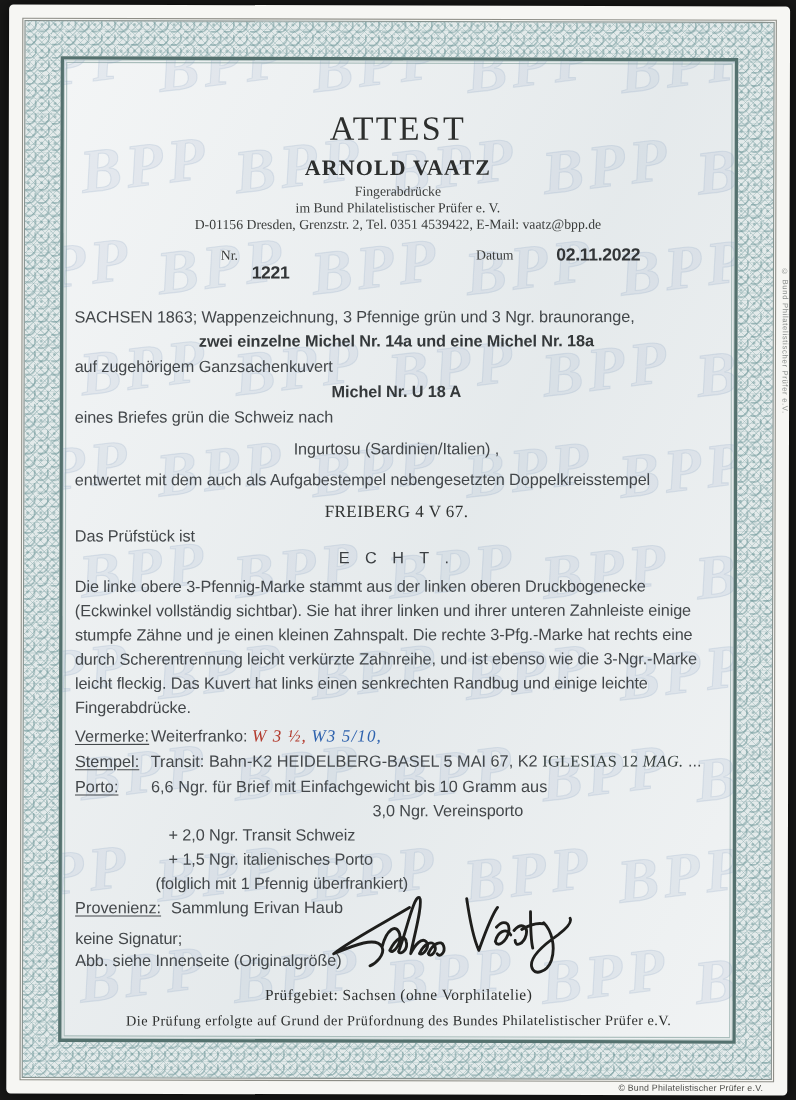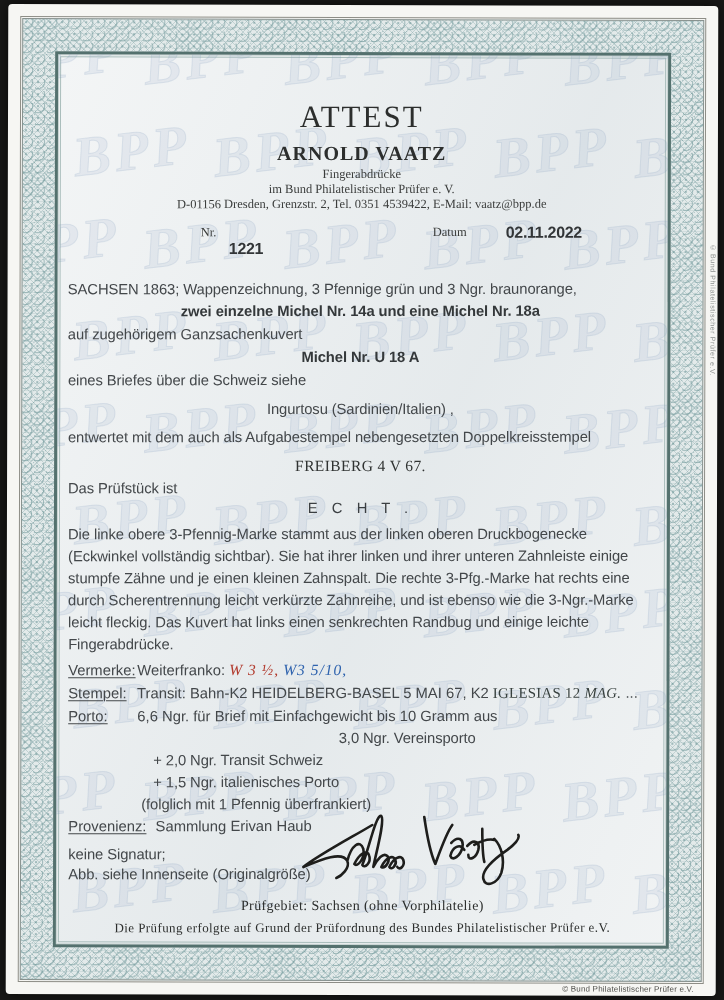--- a/index.html
+++ b/index.html
@@ -163,21 +163,21 @@
 
       <span class="numlbl" style="left:144px;top:170px;">Nr.</span>
       <span class="numval" style="left:172px;top:169px;margin-top:16px;">1221</span>
       <span class="numlbl" style="left:376px;top:170px;">Datum</span>
       <span class="numval" style="left:449px;top:169px;">02.11.2022</span>
 
       <div class="ln" style="top:224px;">SACHSEN 1863; Wappenzeichnung, 3 Pfennige grün und 3 Ngr. braunorange,</div>
       <div class="ln ctr b" style="top:246px;">zwei einzelne Michel Nr. 14a und eine Michel Nr. 18a</div>
       <div class="ln" style="top:269px;">auf zugehörigem Ganzsachenkuvert</div>
       <div class="ln ctr b" style="top:292px;">Michel Nr. U 18 A</div>
-      <div class="ln" style="top:315px;">eines Briefes über die Schweiz siehe</div>
+      <div class="ln" style="top:315px;">eines Briefes grün die Schweiz nach</div>
       <div class="ln ctr" style="top:344px;">Ingurtosu (Sardinien/Italien) ,</div>
       <div class="ln" style="top:372px;">entwertet mit dem auch als Aufgabestempel nebengesetzten  Doppelkreisstempel</div>
       <div class="ln ctr serif" style="top:400px;font-size:15.5px;">FREIBERG 4 V 67.</div>
       <div class="ln" style="top:423px;">Das Prüfstück ist</div>
       <div class="ln ctr verdict" style="top:443px;">E C H T .</div>
 
       <div class="para" style="top:468px;">Die linke obere 3-Pfennig-Marke stammt aus der linken oberen Druckbogenecke (Eckwinkel vollständig sichtbar). Sie hat ihrer linken und ihrer unteren Zahnleiste einige stumpfe Zähne und je einen kleinen Zahnspalt. Die rechte 3-Pfg.-Marke hat rechts eine durch Scherentrennung leicht verkürzte Zahnreihe, und ist ebenso wie die 3-Ngr.-Marke leicht fleckig. Das Kuvert hat links einen senkrechten Randbug und einige leichte Fingerabdrücke.</div>
 
       <div class="row" style="top:604px;">
         <span class="lbl">Vermerke:</span>

